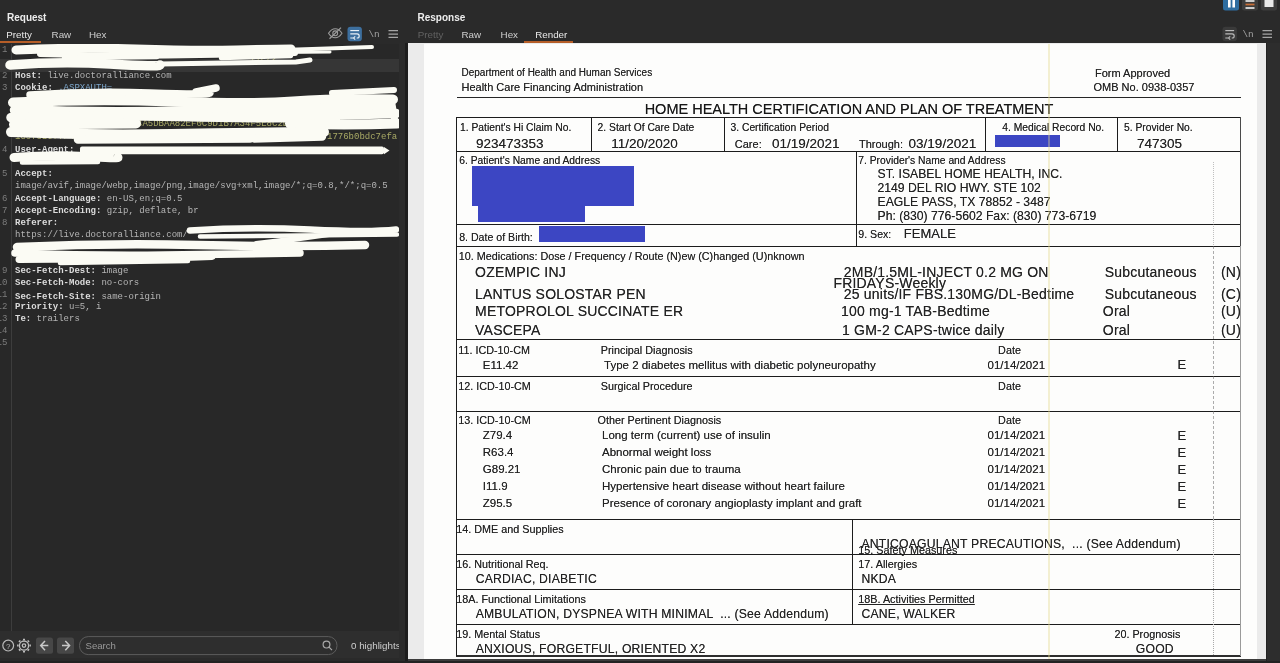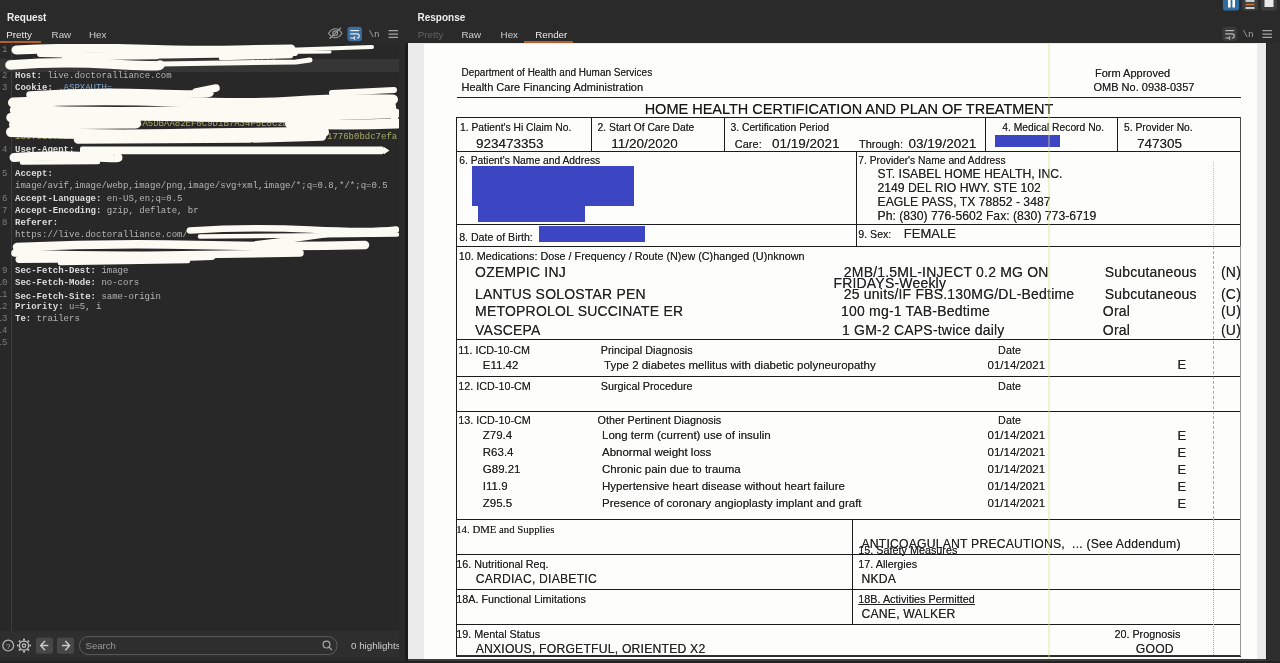--- a/index.html
+++ b/index.html
@@ -272,28 +272,29 @@
   <div class="t" style="left:753.6px;top:418px;font-size:13px;">E</div>
   <div class="t dx" style="left:58.8px;top:436.4px;">I11.9</div>
   <div class="t dx" style="left:178px;top:436.4px;">Hypertensive heart disease without heart failure</div>
   <div class="t dx" style="left:563.5px;top:436.4px;">01/14/2021</div>
   <div class="t" style="left:753.6px;top:435.2px;font-size:13px;">E</div>
   <div class="t dx" style="left:58.8px;top:453.4px;">Z95.5</div>
   <div class="t dx" style="left:178px;top:453.4px;">Presence of coronary angioplasty implant and graft</div>
   <div class="t dx" style="left:563.5px;top:453.4px;">01/14/2021</div>
   <div class="t" style="left:753.6px;top:452.2px;font-size:13px;">E</div>
 
-  <div class="t lab2" style="left:32.2px;top:479.4px;font-family:Liberation Serif, serif;">14. DME and Supplies</div>
+  <div class="t lab2" style="left:32.2px;top:479.4px;">14. DME and Supplies</div>
   <div class="t lab2" style="left:434.3px;top:479.4px;margin-top:21px;">15. Safety Measures</div>
   <div class="t cap" style="left:437.5px;top:492.5px;">ANTICOAGULANT PRECAUTIONS,  ... (See Addendum)</div>
   <div class="t lab2" style="left:32.2px;top:514.4px;">16. Nutritional Req.</div>
   <div class="t cap" style="left:51.7px;top:527.5px;">CARDIAC, DIABETIC</div>
   <div class="t lab2" style="left:434.3px;top:514.4px;">17. Allergies</div>
   <div class="t cap" style="left:437.5px;top:527.5px;">NKDA</div>
   <div class="t lab2" style="left:32.2px;top:549.4px;">18A. Functional Limitations</div>
+  <div class="t cap" style="left:51.7px;top:562.5px;">AMBULATION, DYSPNEA WITH MINIMAL  ... (See Addendum)</div>
   <div class="t lab2" style="left:434.3px;top:549.4px;text-decoration:underline;">18B. Activities Permitted</div>
   <div class="t cap" style="left:437.5px;top:562.5px;">CANE, WALKER</div>
   <div class="t lab2" style="left:32.2px;top:584.4px;">19. Mental Status</div>
   <div class="t cap" style="left:51.7px;top:597.5px;">ANXIOUS, FORGETFUL, ORIENTED X2</div>
   <div class="t lab2" style="left:690.4px;top:584.4px;">20. Prognosis</div>
   <div class="t cap" style="left:711.8px;top:597.5px;">GOOD</div>
 
   <div style="position:absolute;left:623.8px;top:0;width:2.6px;height:615px;background:rgba(226,216,140,0.38);"></div>
 </div>
 <div id="rscroll"></div>

